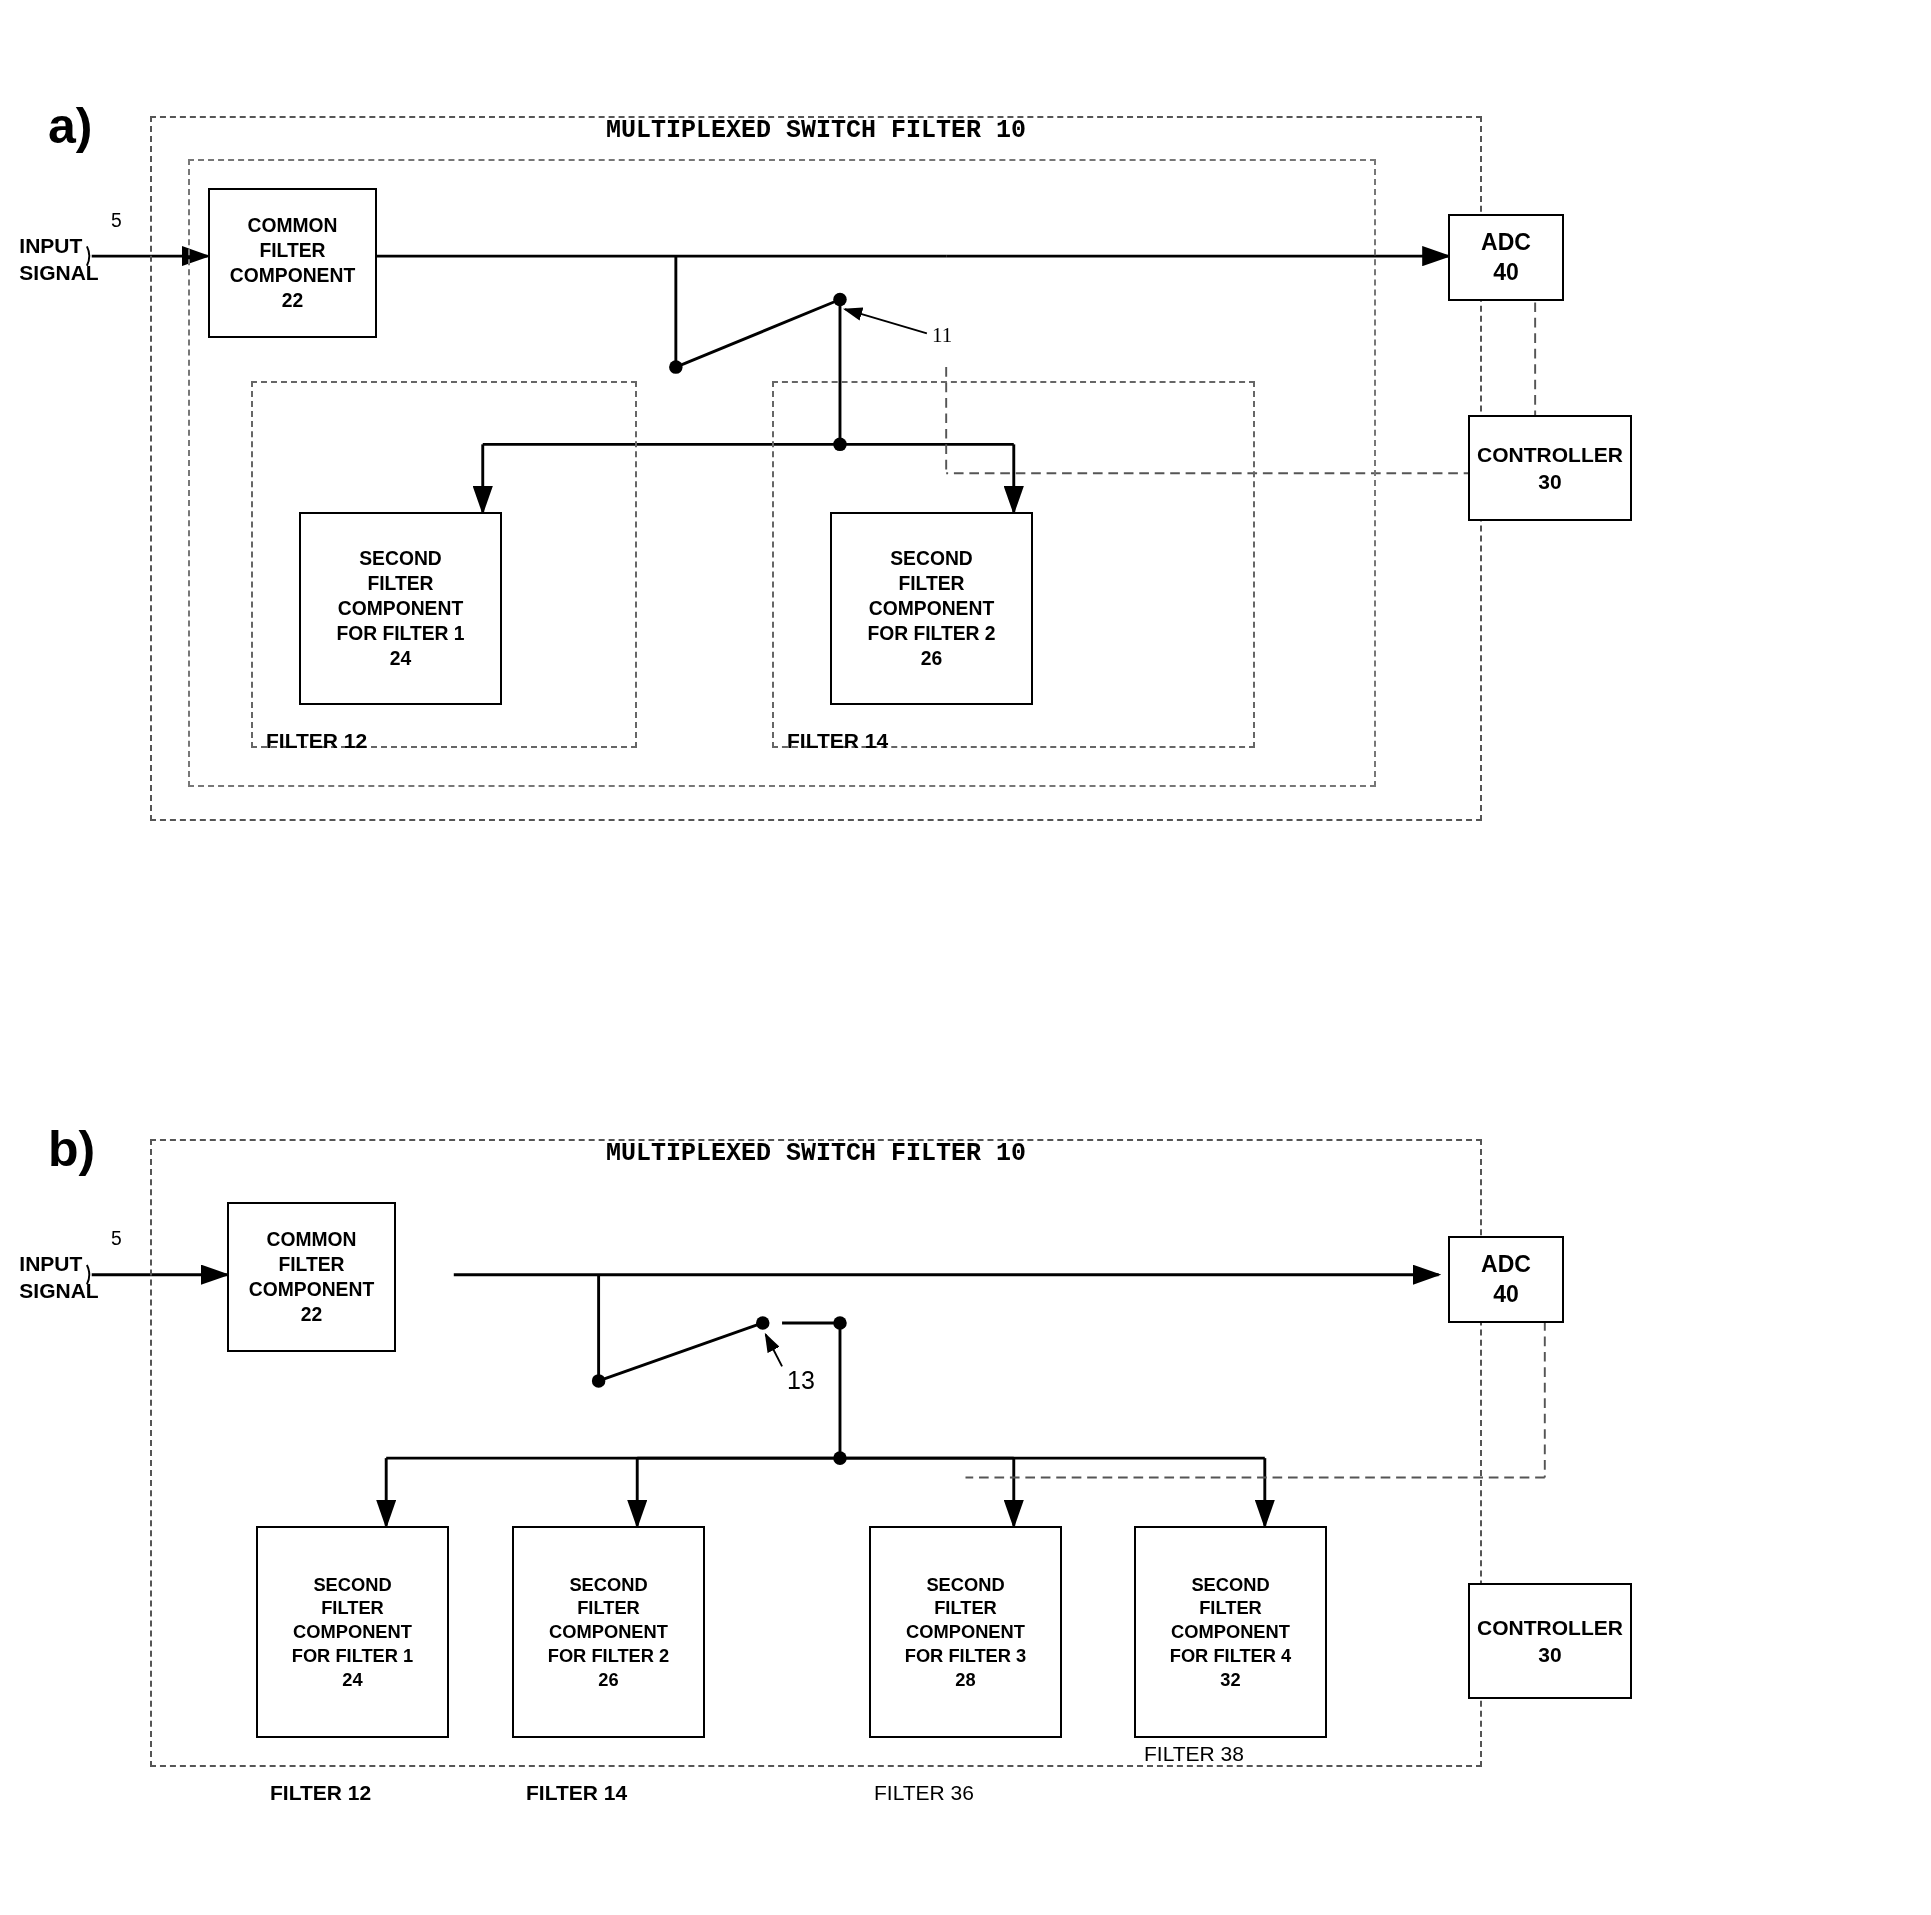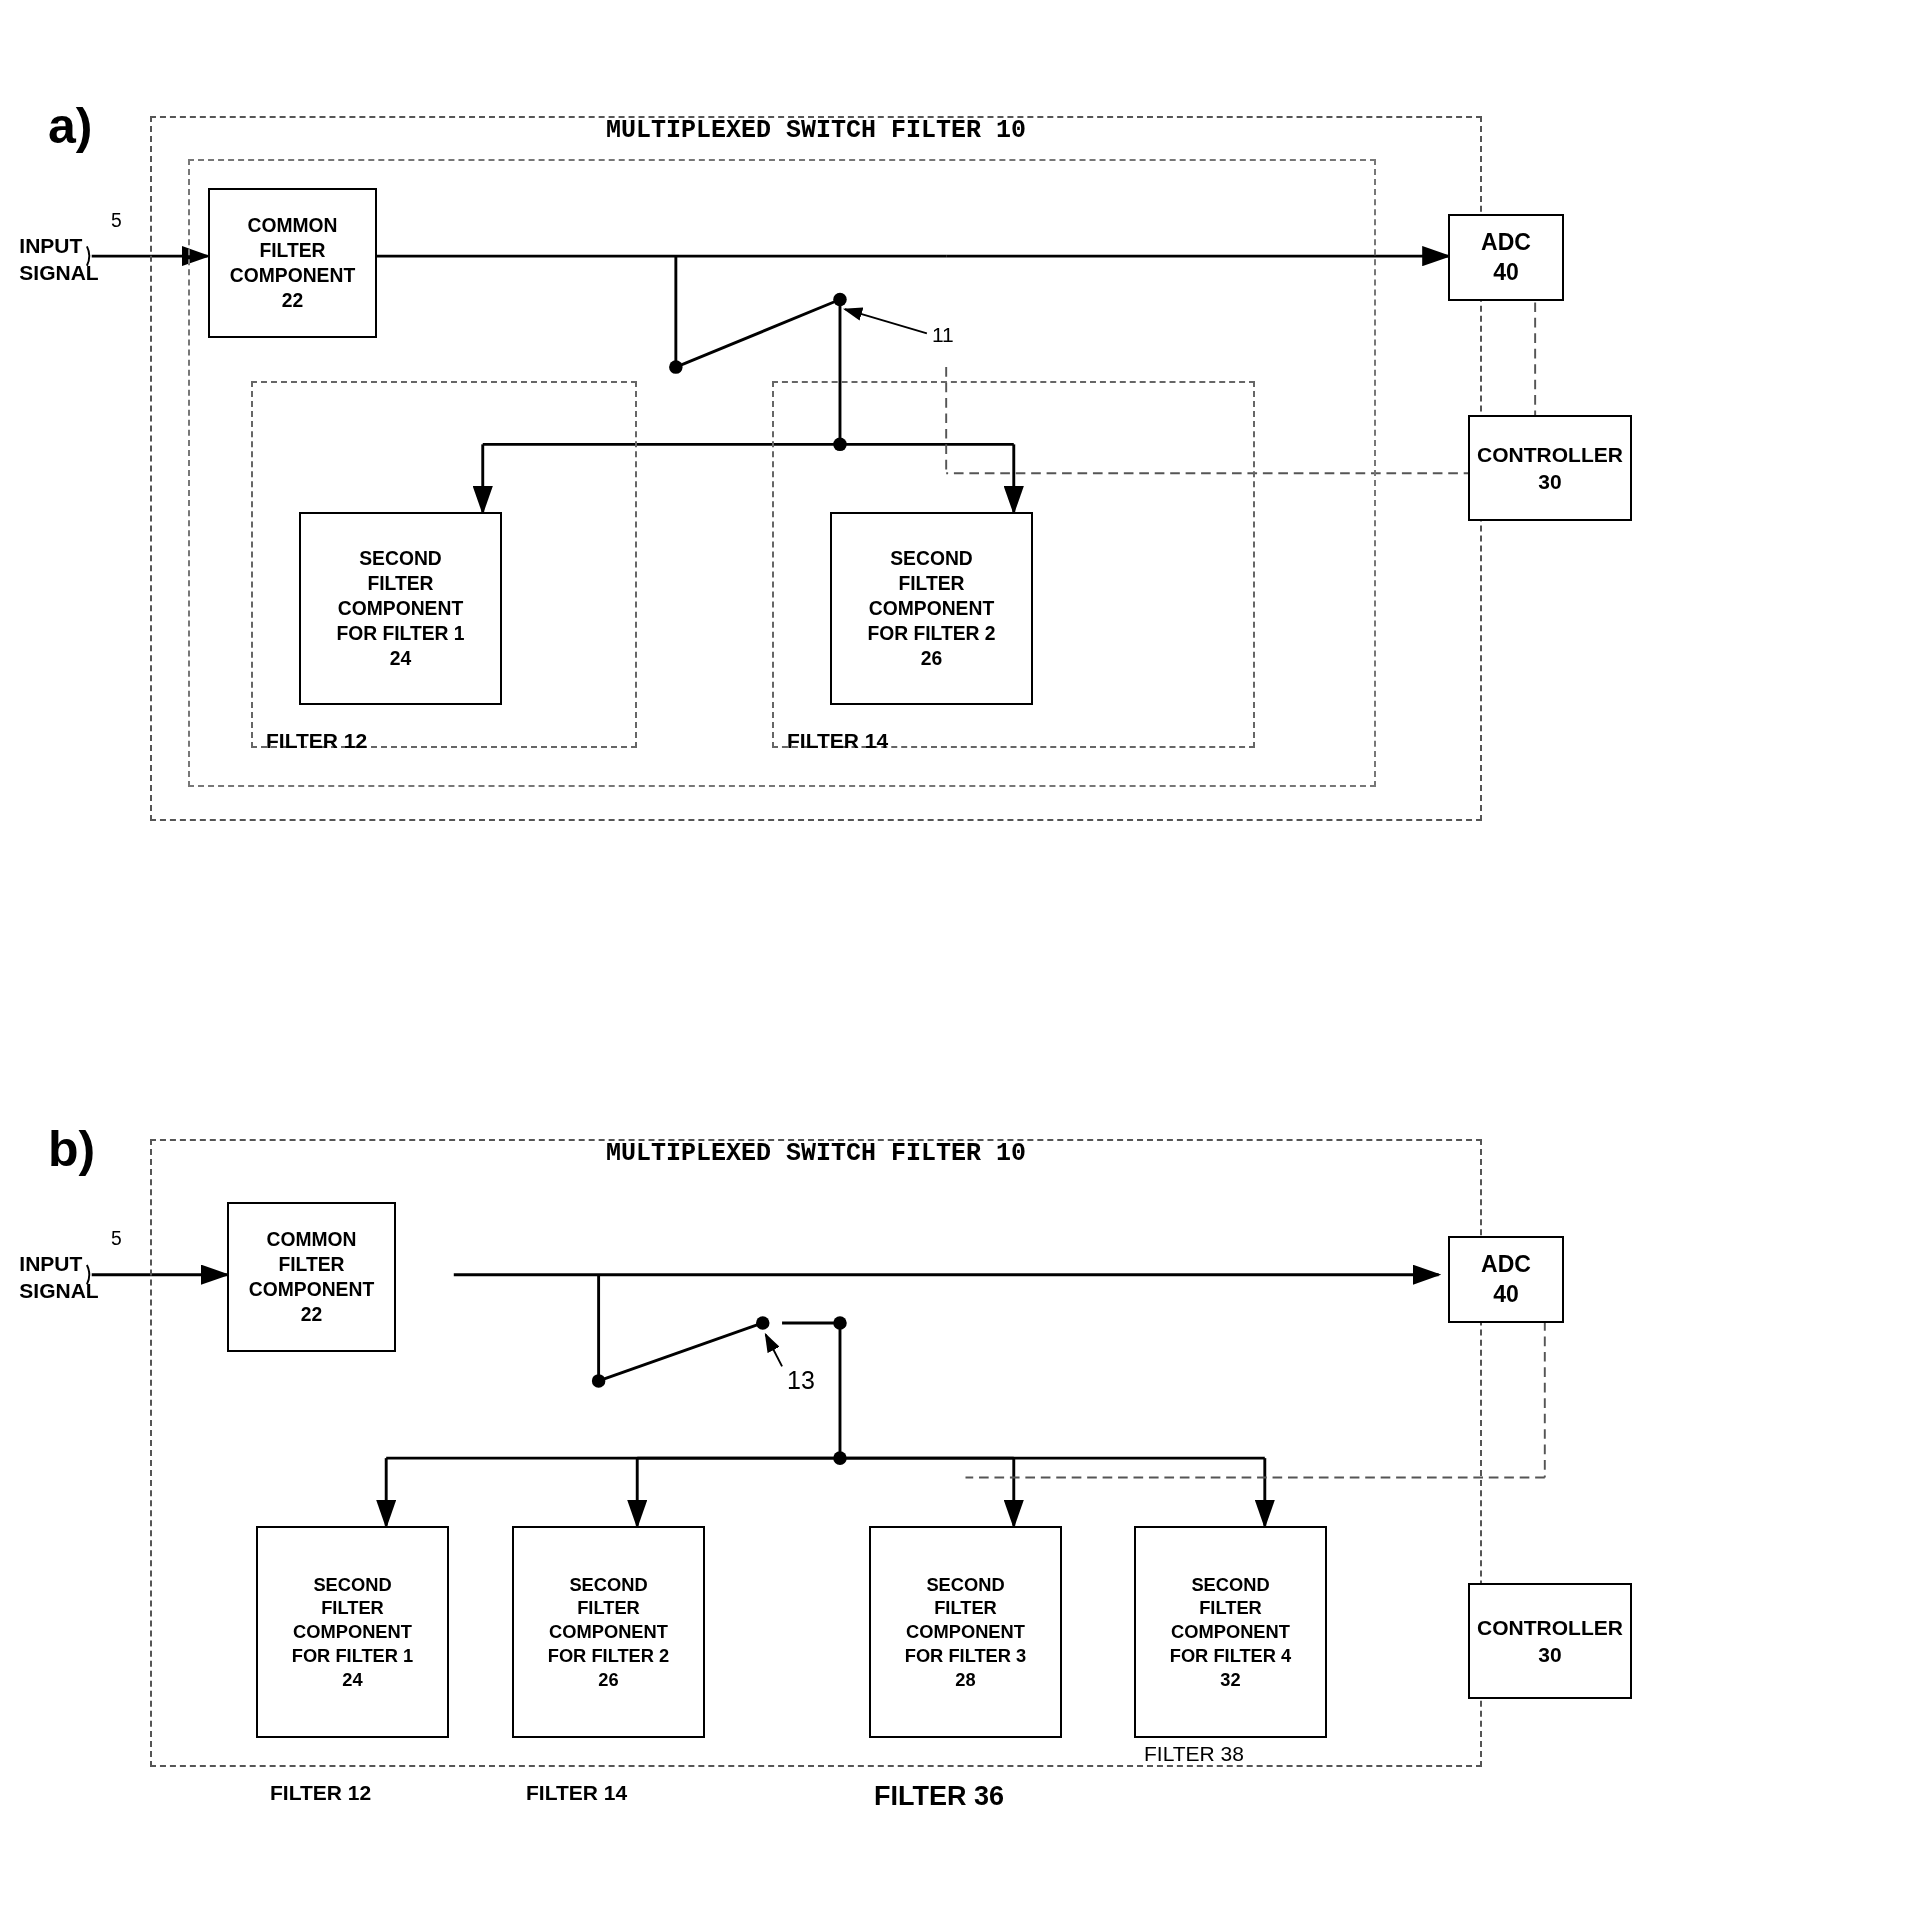--- a/index.html
+++ b/index.html
@@ -194,21 +194,21 @@
   </div>
 
   <div class="box" style="left:1448px; top:214px; width:116px; height:87px; font-size:23px;">
     <span>ADC<br>40</span>
   </div>
 
   <div class="box" style="left:1468px; top:415px; width:164px; height:106px; font-size:21px;">
     <span>CONTROLLER<br>30</span>
   </div>
 
-  <div style="position:absolute; left:932px; top:323px; font-size:21px; font-weight:normal;">
+  <div style="position:absolute; left:932px; top:323px; font-size:21px; font-weight:normal;font-family:Liberation Serif, serif;">
     <span>11</span>
   </div>
 
   <div class="filter-label" style="left:266px; top:729px; font-size:21px;">
     <span>FILTER 12</span>
   </div>
 
   <div class="filter-label" style="left:787px; top:729px; font-size:21px;">
     <span>FILTER 14</span>
   </div>
@@ -257,21 +257,21 @@
   <div class="box" style="left:1134px; top:1526px; width:193px; height:212px; font-size:18.3px;">
     <span>SECOND<br>FILTER<br>COMPONENT<br>FOR FILTER 4<br>32</span>
   </div>
 
   <div class="filter-label" style="left:270px; top:1781px; font-size:21px; font-weight:bold;">
     <span>FILTER 12</span>
   </div>
   <div class="filter-label" style="left:526px; top:1781px; font-size:21px; font-weight:bold;">
     <span>FILTER 14</span>
   </div>
-  <div class="filter-label" style="left:874px; top:1781px; font-size:27px; font-weight:bold;">
+  <div class="filter-label" style="left:874px; top:1781px; font-size:21px; font-weight:normal;">
     <span>FILTER 36</span>
   </div>
   <div class="filter-label" style="left:1144px; top:1742px; font-size:21px; font-weight:normal;">
     <span>FILTER 38</span>
   </div>
 
   <div style="position:absolute; left:787px; top:1366px; font-size:25px;">
     <span>13</span>
   </div>
 

